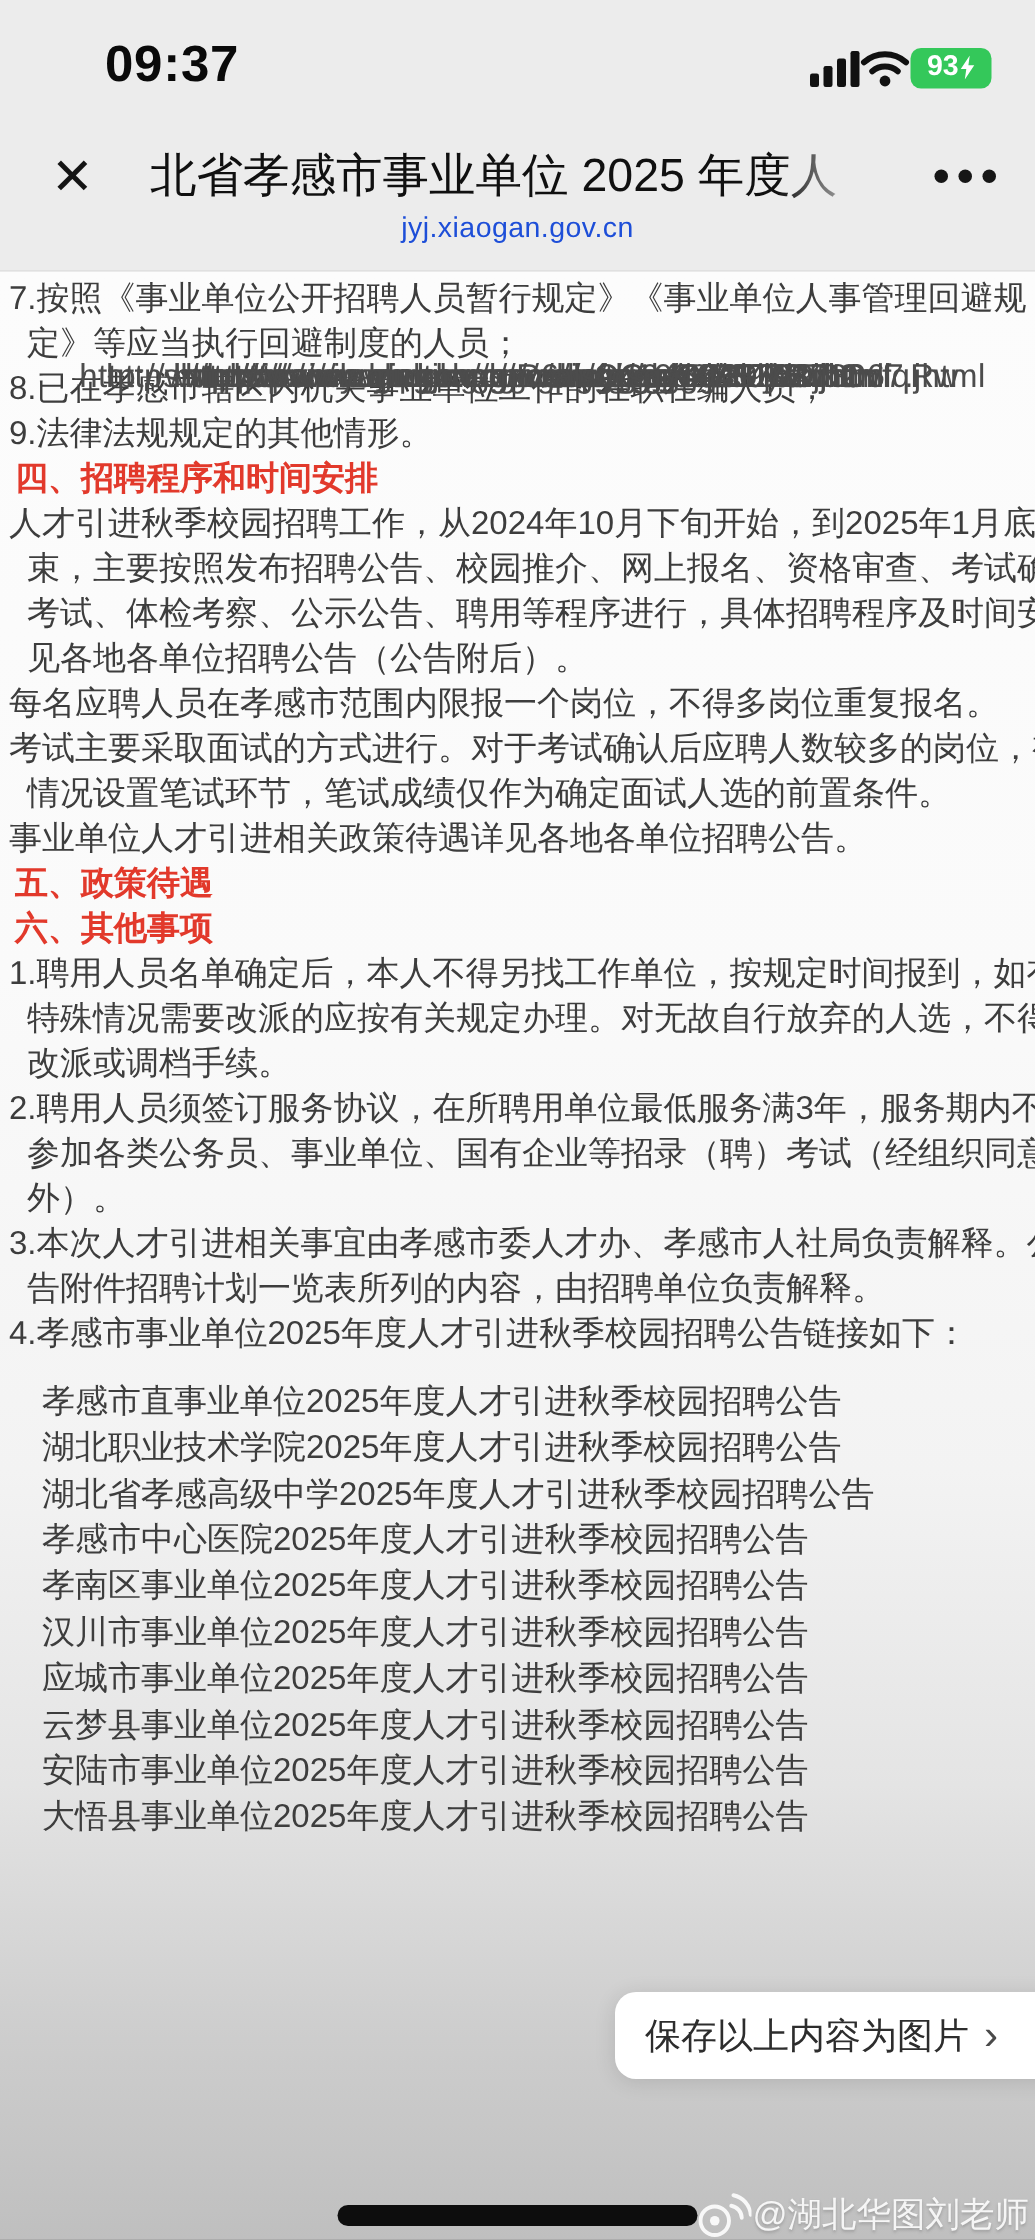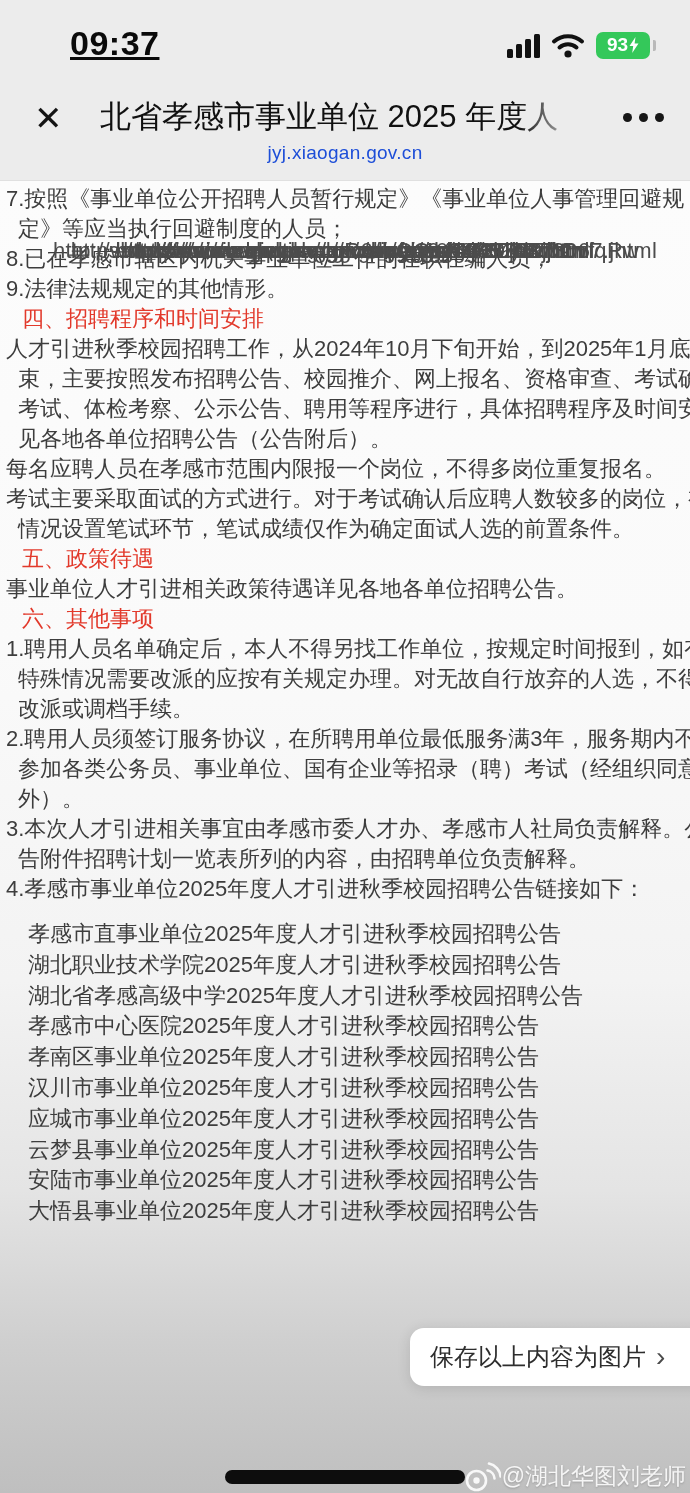--- a/index.html
+++ b/index.html
@@ -5,22 +5,22 @@
   * { margin:0; padding:0; box-sizing:border-box; }
   body { margin:0; background:#9a9a9a; font-family:"Liberation Sans","DejaVu Sans",sans-serif; }
   .screen{
     position:relative; width:690px; height:1493px; margin:0 auto; overflow:hidden;
     background:linear-gradient(180deg,#fcfcfc 182px,#fafafa 650px,#f3f3f3 980px,
                #e4e4e4 1190px,#cecece 1350px,#bfbfbf 1493px);
   }
   
   .header{position:absolute;top:0;left:0;width:690px;height:181px;background:#ececec;
           border-bottom:1px solid #e0e0e0;z-index:5;}
-  .time{position:absolute;left:70px;top:24px;font-size:34px;font-weight:700;color:#0a0a0a;letter-spacing:.5px;text-decoration:underline;}
-  .status-icons{position:absolute;top:30px;right:34px;display:flex;align-items:center;gap:11px;height:30px;}
+  .time{position:absolute;left:70px;top:24px;font-size:34px;font-weight:700;color:#0a0a0a;letter-spacing:.5px;}
+  .status-icons{position:absolute;top:30px;right:34px;display:flex;align-items:center;height:30px;}
   .signal{display:flex;align-items:flex-end;gap:3px;height:25px;}
   .signal i{display:block;width:6px;background:#111;border-radius:1.5px;}
   .signal i:nth-child(1){height:9px;}  .signal i:nth-child(2){height:14px;}
   .signal i:nth-child(3){height:19px;} .signal i:nth-child(4){height:24px;}
   .battery{position:relative;width:54px;height:27px;border-radius:7px;background:#34c85a;
            display:flex;align-items:center;justify-content:center;color:#fff;
            font-size:19px;font-weight:700;gap:1px;}
   .nub{width:3px;height:11px;border-radius:0 2px 2px 0;background:#b9b9b9;margin-left:-8px;}
   .nav-bar{position:absolute;top:90px;left:0;width:100%;height:90px;}
   .close{position:absolute;left:34px;top:8px;font-size:34px;font-weight:300;color:#141414;
@@ -31,21 +31,21 @@
               background:linear-gradient(90deg,rgba(236,236,236,0),#ececec 85%);}
   .menu{position:absolute;right:26px;top:20px;display:flex;gap:7px;align-items:center;height:14px;}
   .menu i{display:block;width:9px;height:9px;border-radius:50%;background:#161616;}
   .url{position:absolute;left:0;top:52px;width:100%;text-align:center;
        font-size:19px;color:#1d4ed8;letter-spacing:.3px;}
   
   .content{position:absolute;top:184px;left:0;width:690px;z-index:1;}
   .line{height:30px;line-height:30px;font-size:22px;color:#3d3d3d;white-space:nowrap;}
   .line.para{padding-left:6px;}
   .line.cont{padding-left:2px;margin-left:16px;}
-  .line.head{padding-left:22px;color:#e2392b;font-weight:400;}
+  .line.head{padding-left:10px;color:#e2392b;font-weight:700;}
   .line.gap{height:15px;}
   .line.link{padding-left:28px;height:30.8px;line-height:30.8px;}
   .line.url{padding-left:20px;height:30.8px;line-height:30.8px;color:#4c4c4c;}
   
   .save-btn{position:absolute;left:410px;top:1328px;width:300px;height:58px;background:#ffffff;
             border-radius:14px 0 0 14px;box-shadow:0 2px 14px rgba(0,0,0,.12);
             display:flex;align-items:center;padding-left:20px;z-index:8;cursor:pointer;}
   .save-btn .lbl{font-size:24px;color:#2d2d2d;}
   .save-btn .chev{font-size:28px;color:#4a4a4a;margin-left:10px;line-height:1;}
   
@@ -107,22 +107,22 @@
         <div class="line para">8.已在孝感市辖区内机关事业单位工作的在职在编人员；</div>
         <div class="line para">9.法律法规规定的其他情形。</div>
         <div class="line head">四、招聘程序和时间安排</div>
         <div class="line para">人才引进秋季校园招聘工作，从2024年10月下旬开始，到2025年1月底结</div>
         <div class="line cont">束，主要按照发布招聘公告、校园推介、网上报名、资格审查、考试确认、</div>
         <div class="line cont">考试、体检考察、公示公告、聘用等程序进行，具体招聘程序及时间安排详</div>
         <div class="line cont">见各地各单位招聘公告（公告附后）。</div>
         <div class="line para">每名应聘人员在孝感市范围内限报一个岗位，不得多岗位重复报名。</div>
         <div class="line para">考试主要采取面试的方式进行。对于考试确认后应聘人数较多的岗位，视</div>
         <div class="line cont">情况设置笔试环节，笔试成绩仅作为确定面试人选的前置条件。</div>
+        <div class="line para">事业单位人才引进相关政策待遇详见各地各单位招聘公告。</div>
         <div class="line head">五、政策待遇</div>
-        <div class="line para">事业单位人才引进相关政策待遇详见各地各单位招聘公告。</div>
         <div class="line head">六、其他事项</div>
         <div class="line para">1.聘用人员名单确定后，本人不得另找工作单位，按规定时间报到，如有</div>
         <div class="line cont">特殊情况需要改派的应按有关规定办理。对无故自行放弃的人选，不得办理</div>
         <div class="line cont">改派或调档手续。</div>
         <div class="line para">2.聘用人员须签订服务协议，在所聘用单位最低服务满3年，服务期内不得</div>
         <div class="line cont">参加各类公务员、事业单位、国有企业等招录（聘）考试（经组织同意除</div>
         <div class="line cont">外）。</div>
         <div class="line para">3.本次人才引进相关事宜由孝感市委人才办、孝感市人社局负责解释。公</div>
         <div class="line cont">告附件招聘计划一览表所列的内容，由招聘单位负责解释。</div>
         <div class="line para">4.孝感市事业单位2025年度人才引进秋季校园招聘公告链接如下：</div>

